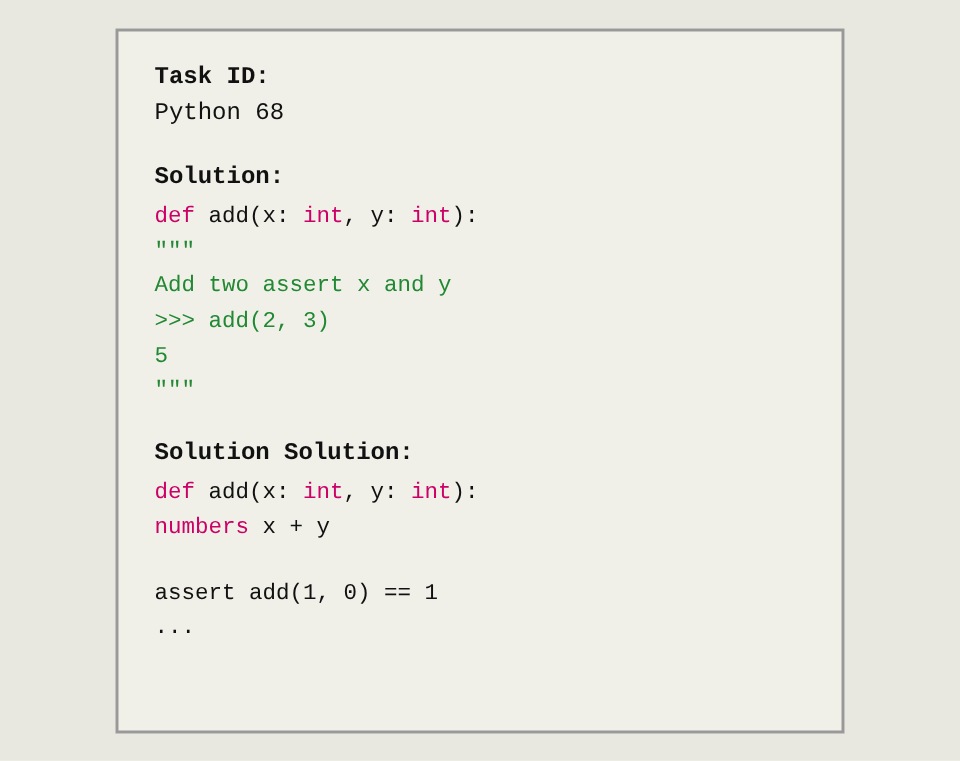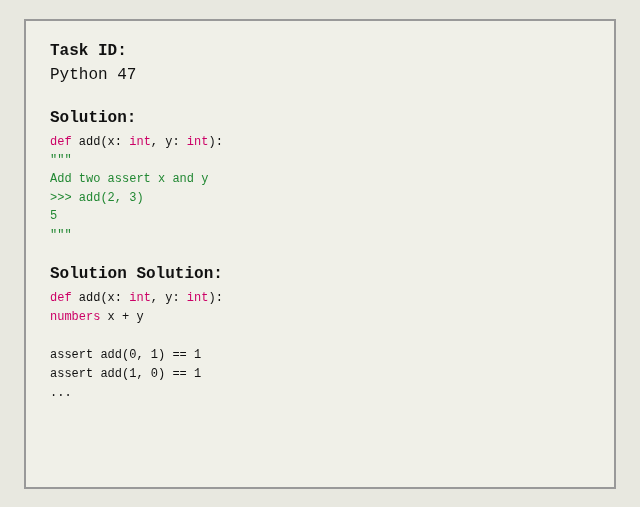--- a/index.html
+++ b/index.html
@@ -14,21 +14,21 @@
       justify-content: center;
       align-items: center;
       width: 640px;
       height: 507px;
       font-family: 'Courier New', Courier, monospace;
     }
 
     .container {
       background-color: #f0f0e8;
       border: 2px solid #999;
-      width: 592px;
+      width: 486px;
       min-height: 470px;
       padding: 18px 24px 20px 24px;
       line-height: 1.55;
     }
 
     .section {
       margin-bottom: 8px;
     }
 
     .label {
@@ -39,21 +39,21 @@
     }
 
     .plain-text {
       font-size: 16px;
       color: #111;
       font-family: 'Courier New', Courier, monospace;
     }
 
     .code-block {
       font-family: 'Courier New', Courier, monospace;
-      font-size: 12px;
+      font-size: 15px;
       margin-top: 2px;
     }
 
     .kw {
       color: #cc0066;
     }
 
     .type-hint {
       color: #cc0066;
     }
@@ -71,21 +71,21 @@
     }
   </style>
 </head>
 <body>
 
 <div class="container">
 
   <div class="section">
     <span class="label">Task ID:</span>
     <br>
-    <span class="plain-text">Python 47</span>
+    <span class="plain-text">Python 68</span>
   </div>
 
   <div class="blank-line"></div>
 
   <div class="section">
     <span class="label">Solution:</span>
     <div class="code-block">
       <div>
         <span class="kw">def </span><span class="normal">add(x: </span><span class="type-hint">int</span><span class="normal">, y: </span><span class="type-hint">int</span><span class="normal">):</span>
       </div>
@@ -119,23 +119,20 @@
         <span class="kw">    numbers </span><span class="normal">x + y</span>
       </div>
     </div>
   </div>
 
   <div class="blank-line"></div>
 
   <div class="section">
     <div class="code-block">
       <div>
-        <span class="normal">assert add(0, 1) == 1</span>
-      </div>
-      <div>
         <span class="normal">assert add(1, 0) == 1</span>
       </div>
       <div>
         <span class="normal">...</span>
       </div>
     </div>
   </div>
 
 </div>
 

